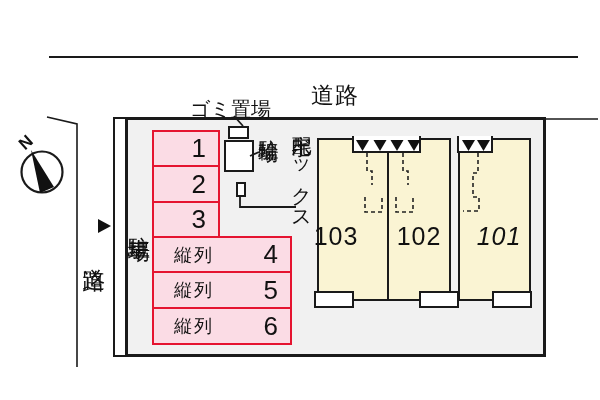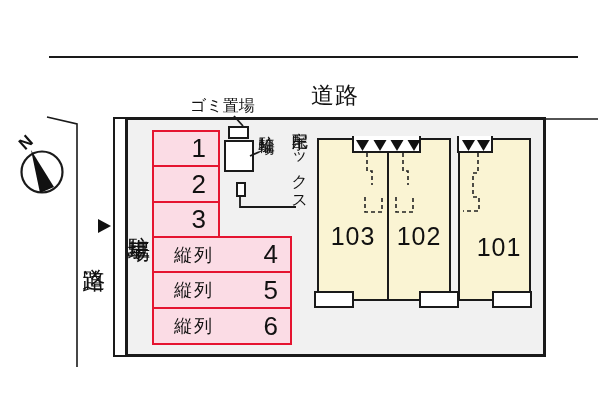--- a/index.html
+++ b/index.html
@@ -23,21 +23,21 @@
 
   .bldg { background:#faf4d3; border:2px solid #1a1a1a; }
   .notch { background:#ffffff; border:2px solid #1a1a1a; border-top:none; }
   .step  { background:#ffffff; border:2px solid #1a1a1a; }
 
   .unitlbl { text-align:center; font-size:25px; line-height:19px;
     letter-spacing:1px; }
 
   .facility { background:#ffffff; border:2px solid #1a1a1a; }
 
-  .lbl { font-size:16px; white-space:nowrap; }
+  .lbl { font-size:20px; white-space:nowrap; }
   .vtext { writing-mode:vertical-rl; text-orientation:upright;
     letter-spacing:2px; line-height:1.05; }
   .north { font-size:17px; font-weight:bold; transform:rotate(-42deg); }
 
   svg.overlay { position:absolute; left:0; top:0; pointer-events:none; }
 </style>
 </head>
 <body>
 
 <div class="stage">
@@ -76,27 +76,27 @@
   <div class="abs bldg" style="left:387px;top:138px;width:64px;height:163px;"></div>
   <div class="abs bldg" style="left:458px;top:138px;width:73px;height:163px;"></div>
 
   <div class="abs notch" style="left:352px;top:136px;width:69px;height:17px;"></div>
   <div class="abs notch" style="left:457px;top:136px;width:36px;height:17px;"></div>
 
   <div class="abs step" style="left:314px;top:291px;width:40px;height:17px;"></div>
   <div class="abs step" style="left:419px;top:291px;width:40px;height:17px;"></div>
   <div class="abs step" style="left:492px;top:291px;width:40px;height:17px;"></div>
 
-  <div class="abs unitlbl" style="left:317px;top:227px;width:72px;">
+  <div class="abs unitlbl" style="left:300px;top:227px;width:72px;">
     <div>103</div>
   </div>
   <div class="abs unitlbl" style="left:387px;top:227px;width:64px;">
     <div>102</div>
   </div>
-  <div class="abs unitlbl" style="left:458px;top:238px;width:82px;">
+  <div class="abs unitlbl" style="left:458px;top:227px;width:82px;font-style:italic;">
     <div>101</div>
   </div>
 
   <div class="abs facility" style="left:228px;top:126px;width:21px;height:13px;"></div>
   <div class="abs facility" style="left:224px;top:140px;width:30px;height:32px;"></div>
   <div class="abs facility" style="left:236px;top:182px;width:10px;height:15px;"></div>
 
   <div class="abs lbl" style="left:190px;top:96px;">ゴミ置場</div>
   <div class="abs lbl vtext" style="left:258px;top:123px;height:74px;">駐輪場</div>
   <div class="abs lbl vtext" style="left:291px;top:119px;height:148px;">宅配ボックス</div>

